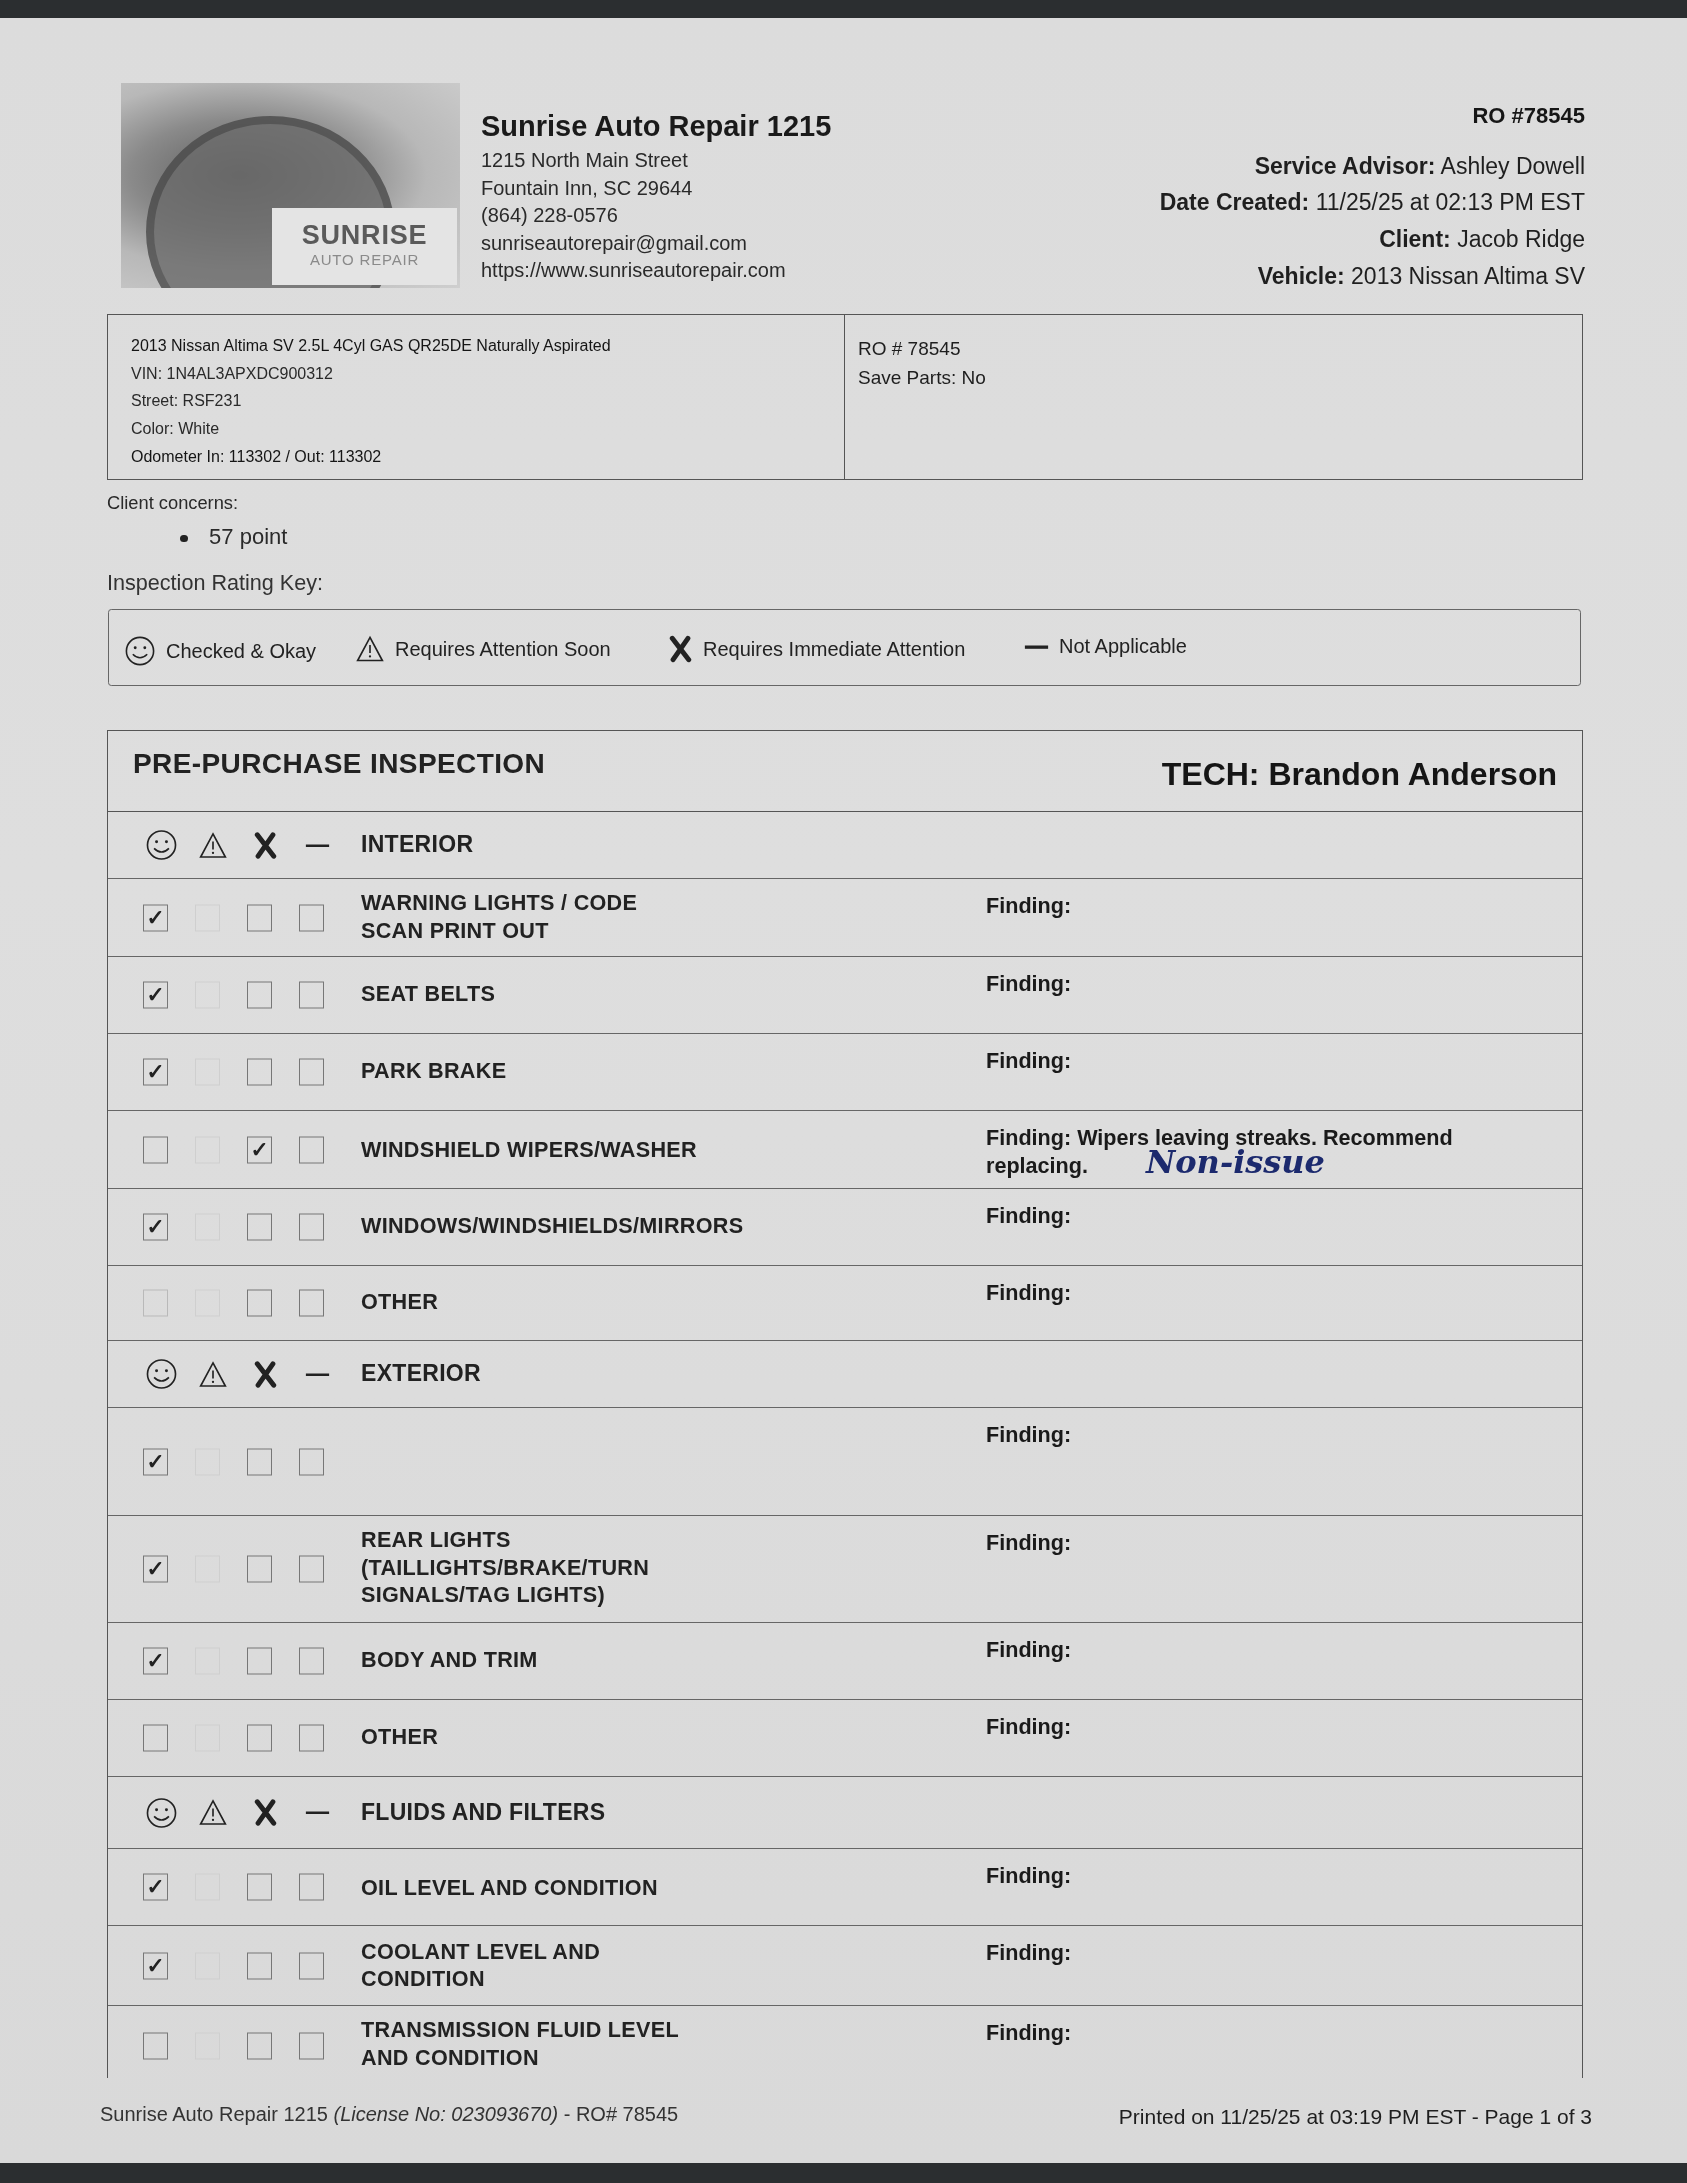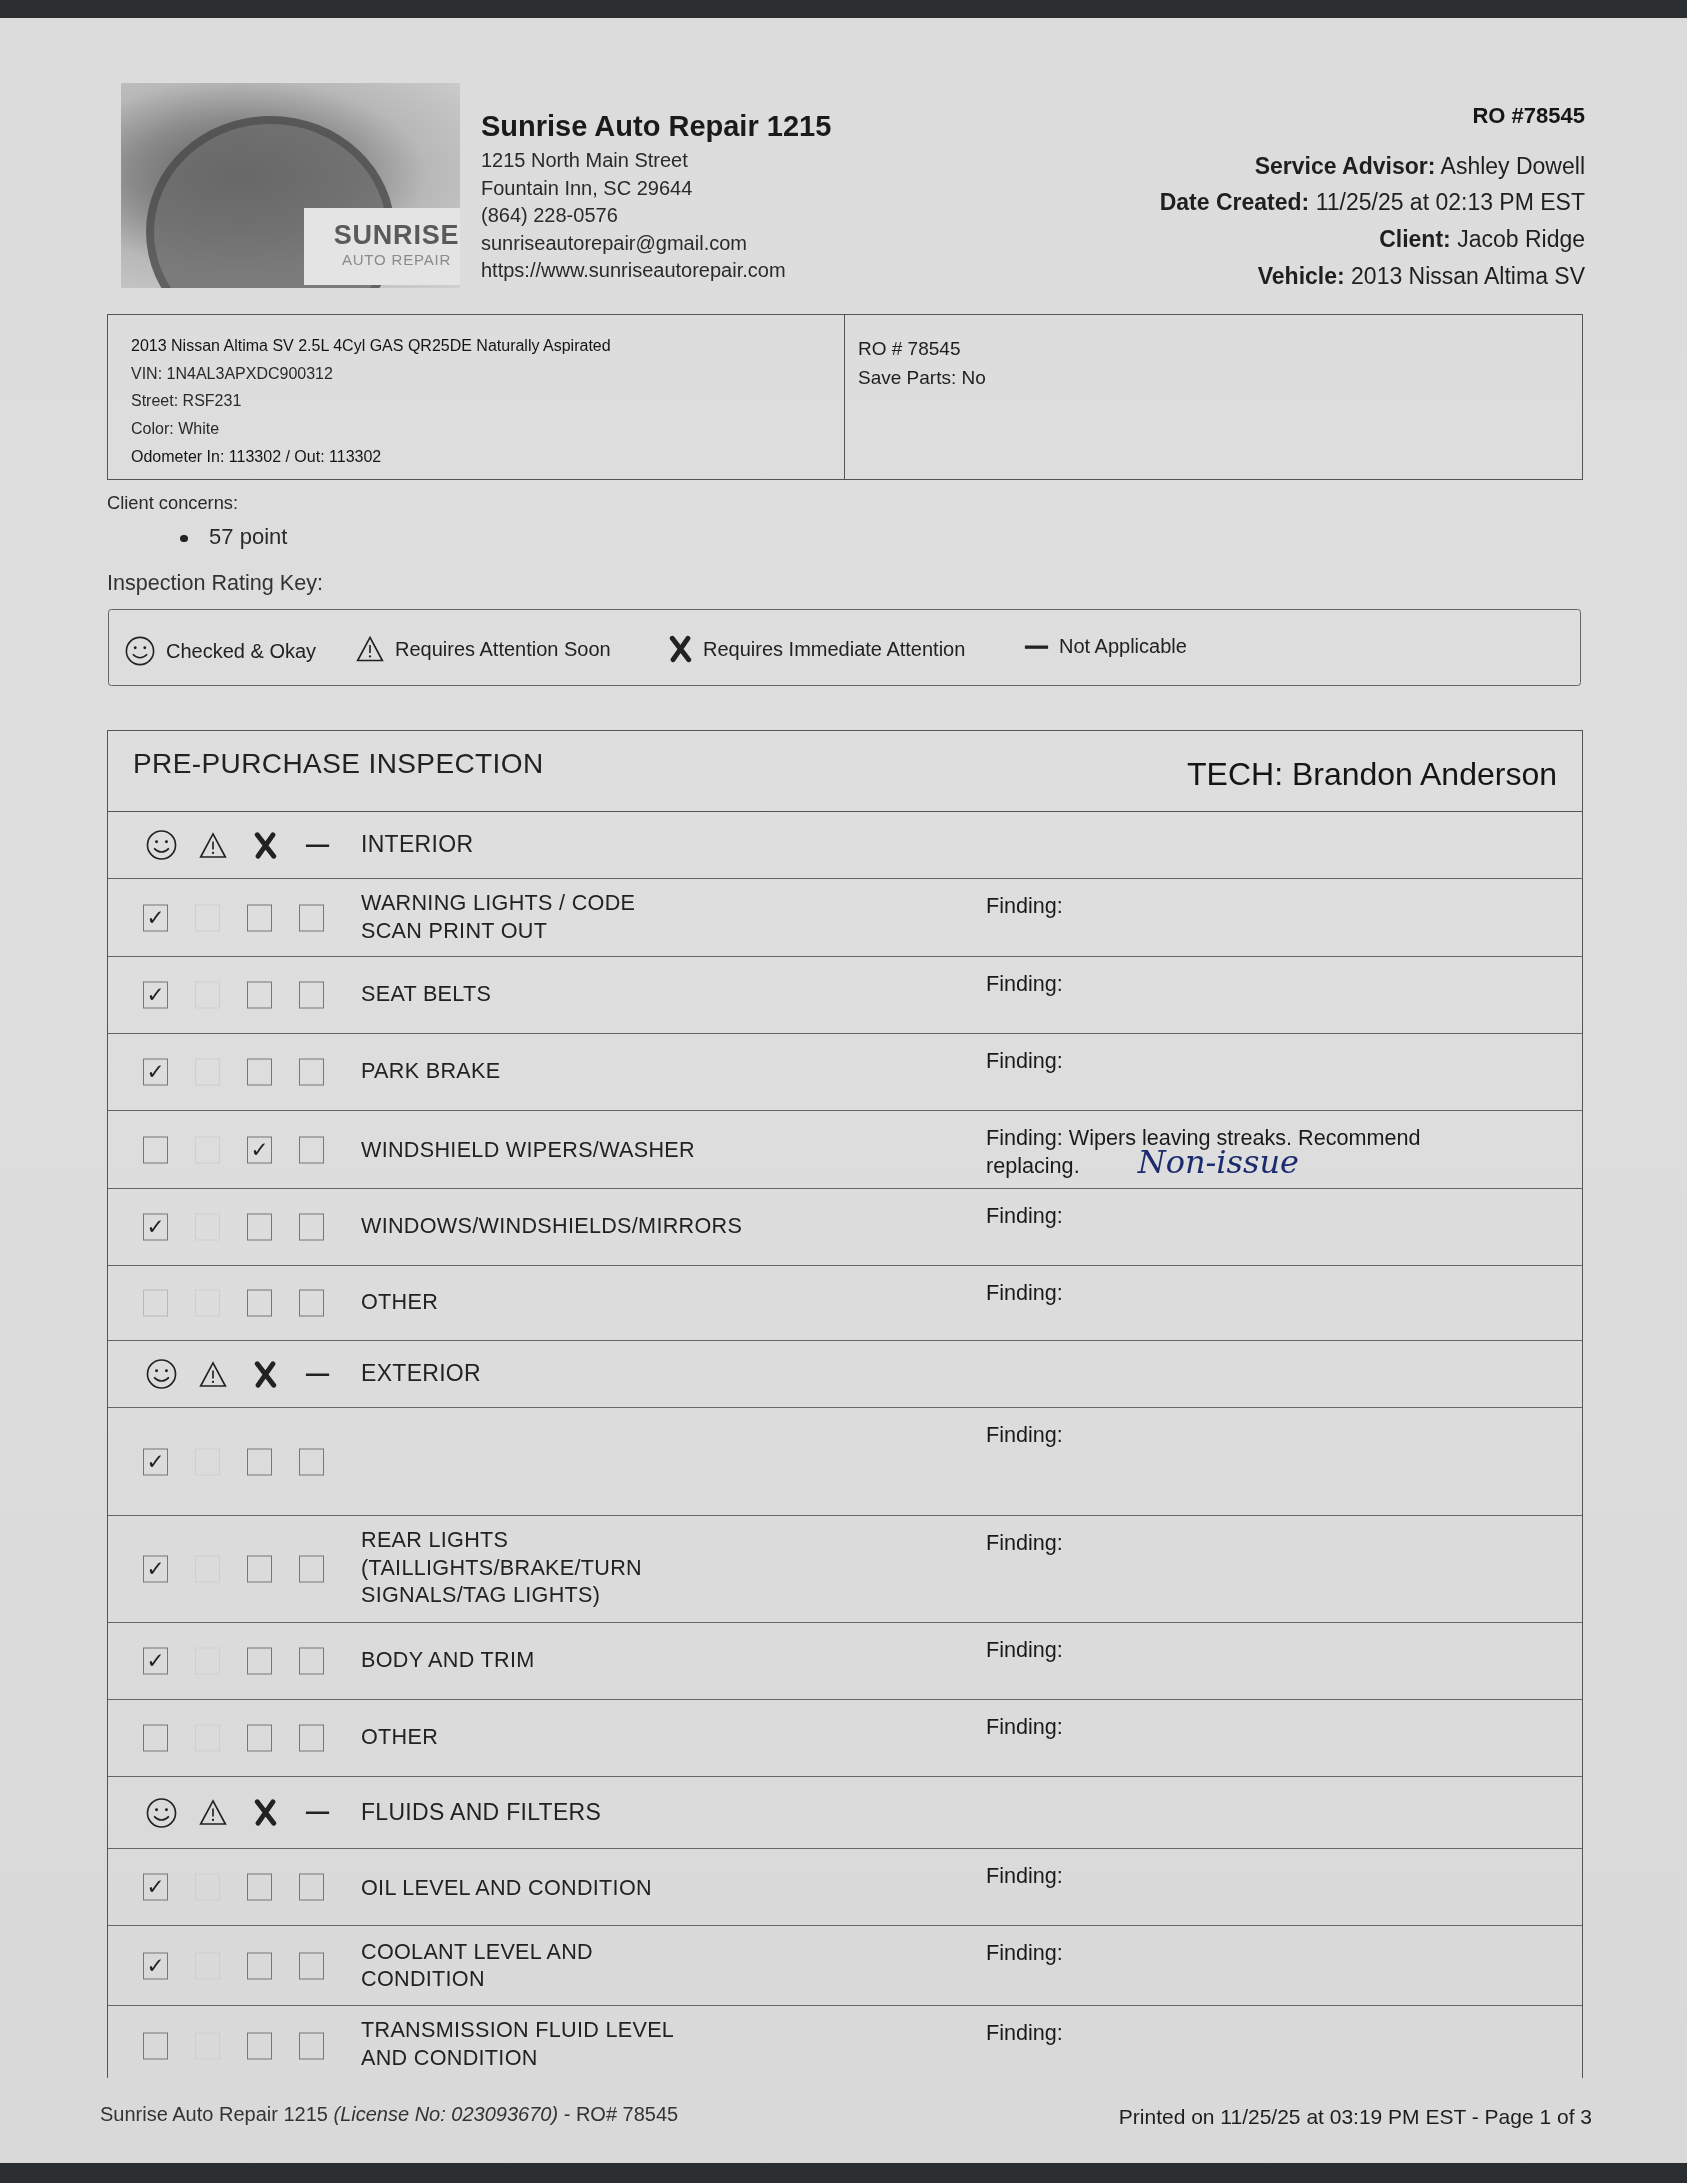--- a/index.html
+++ b/index.html
@@ -21,21 +21,21 @@
     left: 121px; top: 65px; width: 339px; height: 205px;
     background: radial-gradient(ellipse at 35% 45%, #5d5d5d 0%, #8a8a8a 35%, #b8b8b8 60%, #cfcfcf 100%);
     overflow: hidden;
   }
   .logo .wheel {
     position: absolute; left: 25px; top: 33px; width: 233px; height: 216px;
     border-radius: 50%; border: 8.3px solid #4a4a4a; background: #6b6b6b; opacity: .8;
   }
   .logo .badge {
     position: absolute; left: 151px; top: 125px; width: 185px; height: 77px;
-    background: #e4e4e4; text-align: center; margin-left: 32px;
+    background: #e4e4e4; text-align: center;
   }
   .logo .badge .b1 { font-weight: bold; font-size: 27px; color: #5a5a5a; margin-top: 11.6px; letter-spacing: 0.8px; }
   .logo .badge .b2 { font-size: 15px; color: #8a8a8a; letter-spacing: 0.8px; }
 
   .shop-name { left: 481px; top: 92px; font-size: 29px; font-weight: bold; color: #1a1a1a; }
   .shop-line { left: 481px; font-size: 20px; color: #2a2a2a; }
 
   .ro-big { right: 102px; top: 85px; font-size: 22px; font-weight: bold; color: #161616; text-align: right; }
   .meta-line { right: 102px; font-size: 23px; color: #1f1f1f; text-align: right; }
   .meta-line b { font-weight: bold; }
@@ -50,21 +50,21 @@
   .concerns-label { left: 107px; top: 474px; font-size: 18.3px; color: #2a2a2a; }
   .concern-item { left: 180px; top: 506px; font-size: 22px; color: #2a2a2a; }
   .concern-item .dot { display: inline-block; width: 7.5px; height: 7.5px; border-radius: 50%; background: #222; margin-right: 21.6px; vertical-align: middle; }
 
   .key-label { left: 107px; top: 552px; font-size: 21.6px; color: #333; }
   .keybox { left: 108px; top: 591px; width: 1473px; height: 77px; border: 1.7px solid #666; border-radius: 3.3px; box-sizing: border-box; }
   .key-item { position: absolute; top: 25px; font-size: 20px; color: #222; display: flex; align-items: center; }
   .key-item svg { margin-right: 10px; }
 
   
-  .table { left: 107px; top: 712px; width: 1476px; border: 1.7px solid #555; box-sizing: border-box; border-bottom: none; height: 1348px; }
+  .table { left: 107px; top: 712px; width: 1476px; border: 1.7px solid #555; box-sizing: border-box; border-bottom: none; height: 1348px; font-weight: bold; }
   .t-head { height: 80px; border-bottom: 1.7px solid #555; position: relative; }
   .t-title { position: absolute; left: 25px; top: 16.6px; font-size: 28px; color: #222; letter-spacing: 0.4px; }
   .t-tech { position: absolute; right: 25px; top: 25px; font-size: 32px; color: #151515; }
   .row { position: relative; border-bottom: 1.7px solid #666; box-sizing: border-box; }
   .row.section .sec-icons { position: absolute; left: 27px; top: 50%; transform: translateY(-50%); display: flex; align-items: center; }
   .sec-icons > * { width: 52px; display: flex; justify-content: center; }
   .row .label { position: absolute; left: 253px; font-size: 21.6px; color: #222; letter-spacing: 0.3px; line-height: 27.5px; }
   .row.section .label { top: 50%; transform: translateY(-50%); font-size: 23px; }
   .checks { position: absolute; left: 35px; top: 50%; transform: translateY(-50%); display: flex; }
   .cb { width: 25px; height: 27px; border: 1.7px solid #777; box-sizing: border-box; margin-right: 27px; position: relative; font-size: 21.6px; text-align: center; line-height: 23px; color: #222; }

